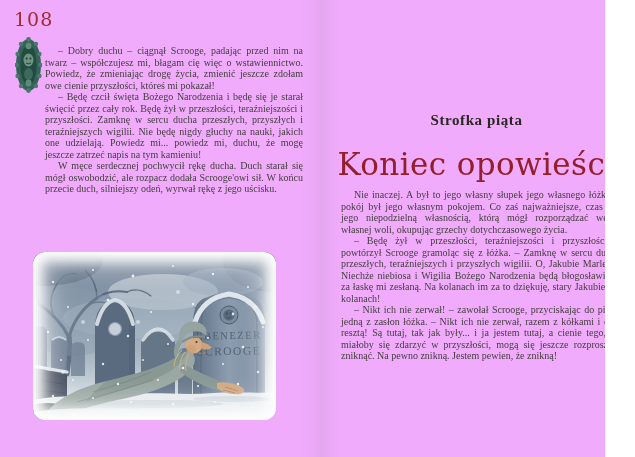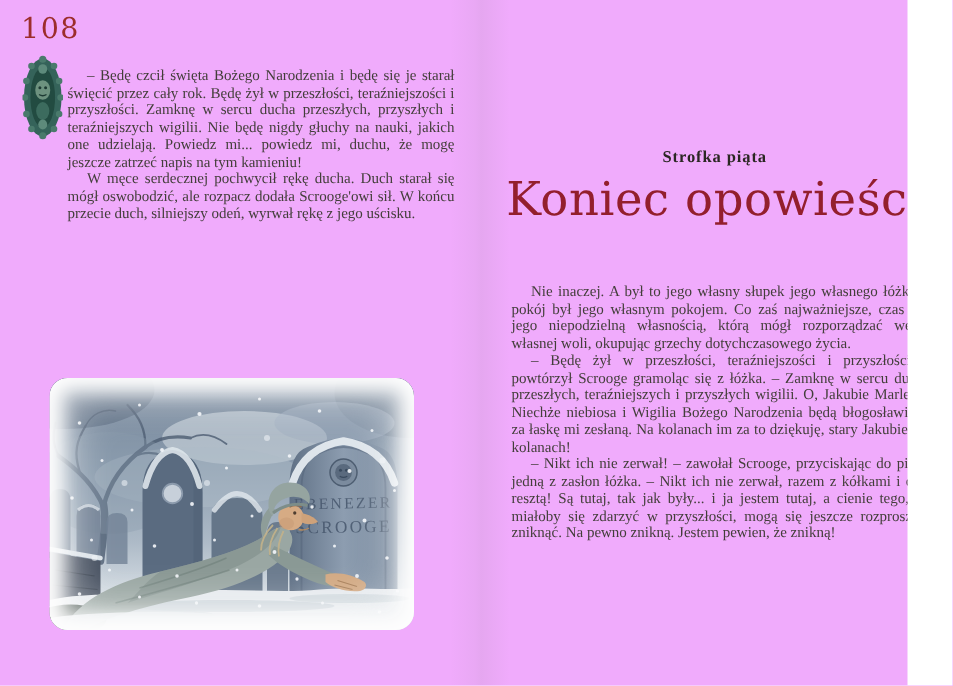--- a/index.html
+++ b/index.html
@@ -36,21 +36,21 @@
     position:absolute;
     font-size:10px;line-height:11.5px;color:#433e3a;
     text-align:justify;
   }
   .body-text p{margin:0;text-indent:13px;}
   .left-text{left:45px;top:45px;width:258px;}
   .right-text{left:23px;top:189px;width:279px;}
 
   .chapter-head{position:absolute;left:0;top:95px;width:100%;text-align:center;}
   .kicker{
-    font-size:11px;font-weight:bold;color:#2b2723;letter-spacing:.6px;margin:4px;
+    font-size:15px;font-weight:bold;color:#2b2723;letter-spacing:.6px;margin:17px;
   }
   .chapter-title{
     font-family:"DejaVu Serif", serif;
     font-size:31px;font-weight:400;color:#931f2d;
     letter-spacing:.4px;margin:1px 0 0 0;
   }
 
   .illustration{
     position:absolute;left:33px;top:252px;width:243px;height:168px;
     border-radius:12px;overflow:hidden;
@@ -94,20 +94,21 @@
       <ellipse cx="13.5" cy="24" rx="5" ry="6.5" fill="#6d927f"></ellipse>
       <circle cx="11.6" cy="22.5" r="1" fill="#1d3a33"></circle>
       <circle cx="15.4" cy="22.5" r="1" fill="#1d3a33"></circle>
       <path d="M11,27 Q13.5,28.6 16,27" stroke="#1d3a33" stroke-width=".9" fill="none"></path>
       <ellipse cx="13.5" cy="38" rx="4.4" ry="6" fill="#3c6b5e"></ellipse>
       <ellipse cx="13.5" cy="47" rx="3" ry="3.4" fill="#5d8a7b"></ellipse>
       <ellipse cx="13.5" cy="10" rx="3" ry="3.2" fill="#5d8a7b"></ellipse>
     </svg>
 
     <div class="body-text left-text">
+      <p>– Dobry duchu – ciągnął Scrooge, padając przed nim na twarz – współczujesz mi, błagam cię więc o wstawiennictwo. Powiedz, że zmieniając drogę życia, zmienić jeszcze zdołam owe cienie przyszłości, któreś mi pokazał!</p>
       <p>– Będę czcił święta Bożego Narodzenia i będę się je starał święcić przez cały rok. Będę żył w przeszłości, teraźniejszości i przyszłości. Zamknę w sercu ducha przeszłych, przyszłych i teraźniejszych wigilii. Nie będę nigdy głuchy na nauki, jakich one udzielają. Powiedz mi... powiedz mi, duchu, że mogę jeszcze zatrzeć napis na tym kamieniu!</p>
       <p>W męce serdecznej pochwycił rękę ducha. Duch starał się mógł oswobodzić, ale rozpacz dodała Scrooge'owi sił. W końcu przecie duch, silniejszy odeń, wyrwał rękę z jego uścisku.</p>
     </div>
 
     <div class="illustration">
       <svg width="243" height="168" viewBox="0 0 243 168" xmlns="http://www.w3.org/2000/svg">
         <defs>
           <linearGradient id="sky" x1="0" y1="0" x2="0" y2="1">
             <stop offset="0" stop-color="#6f8095"></stop>
             <stop offset=".35" stop-color="#8b9cae"></stop>

